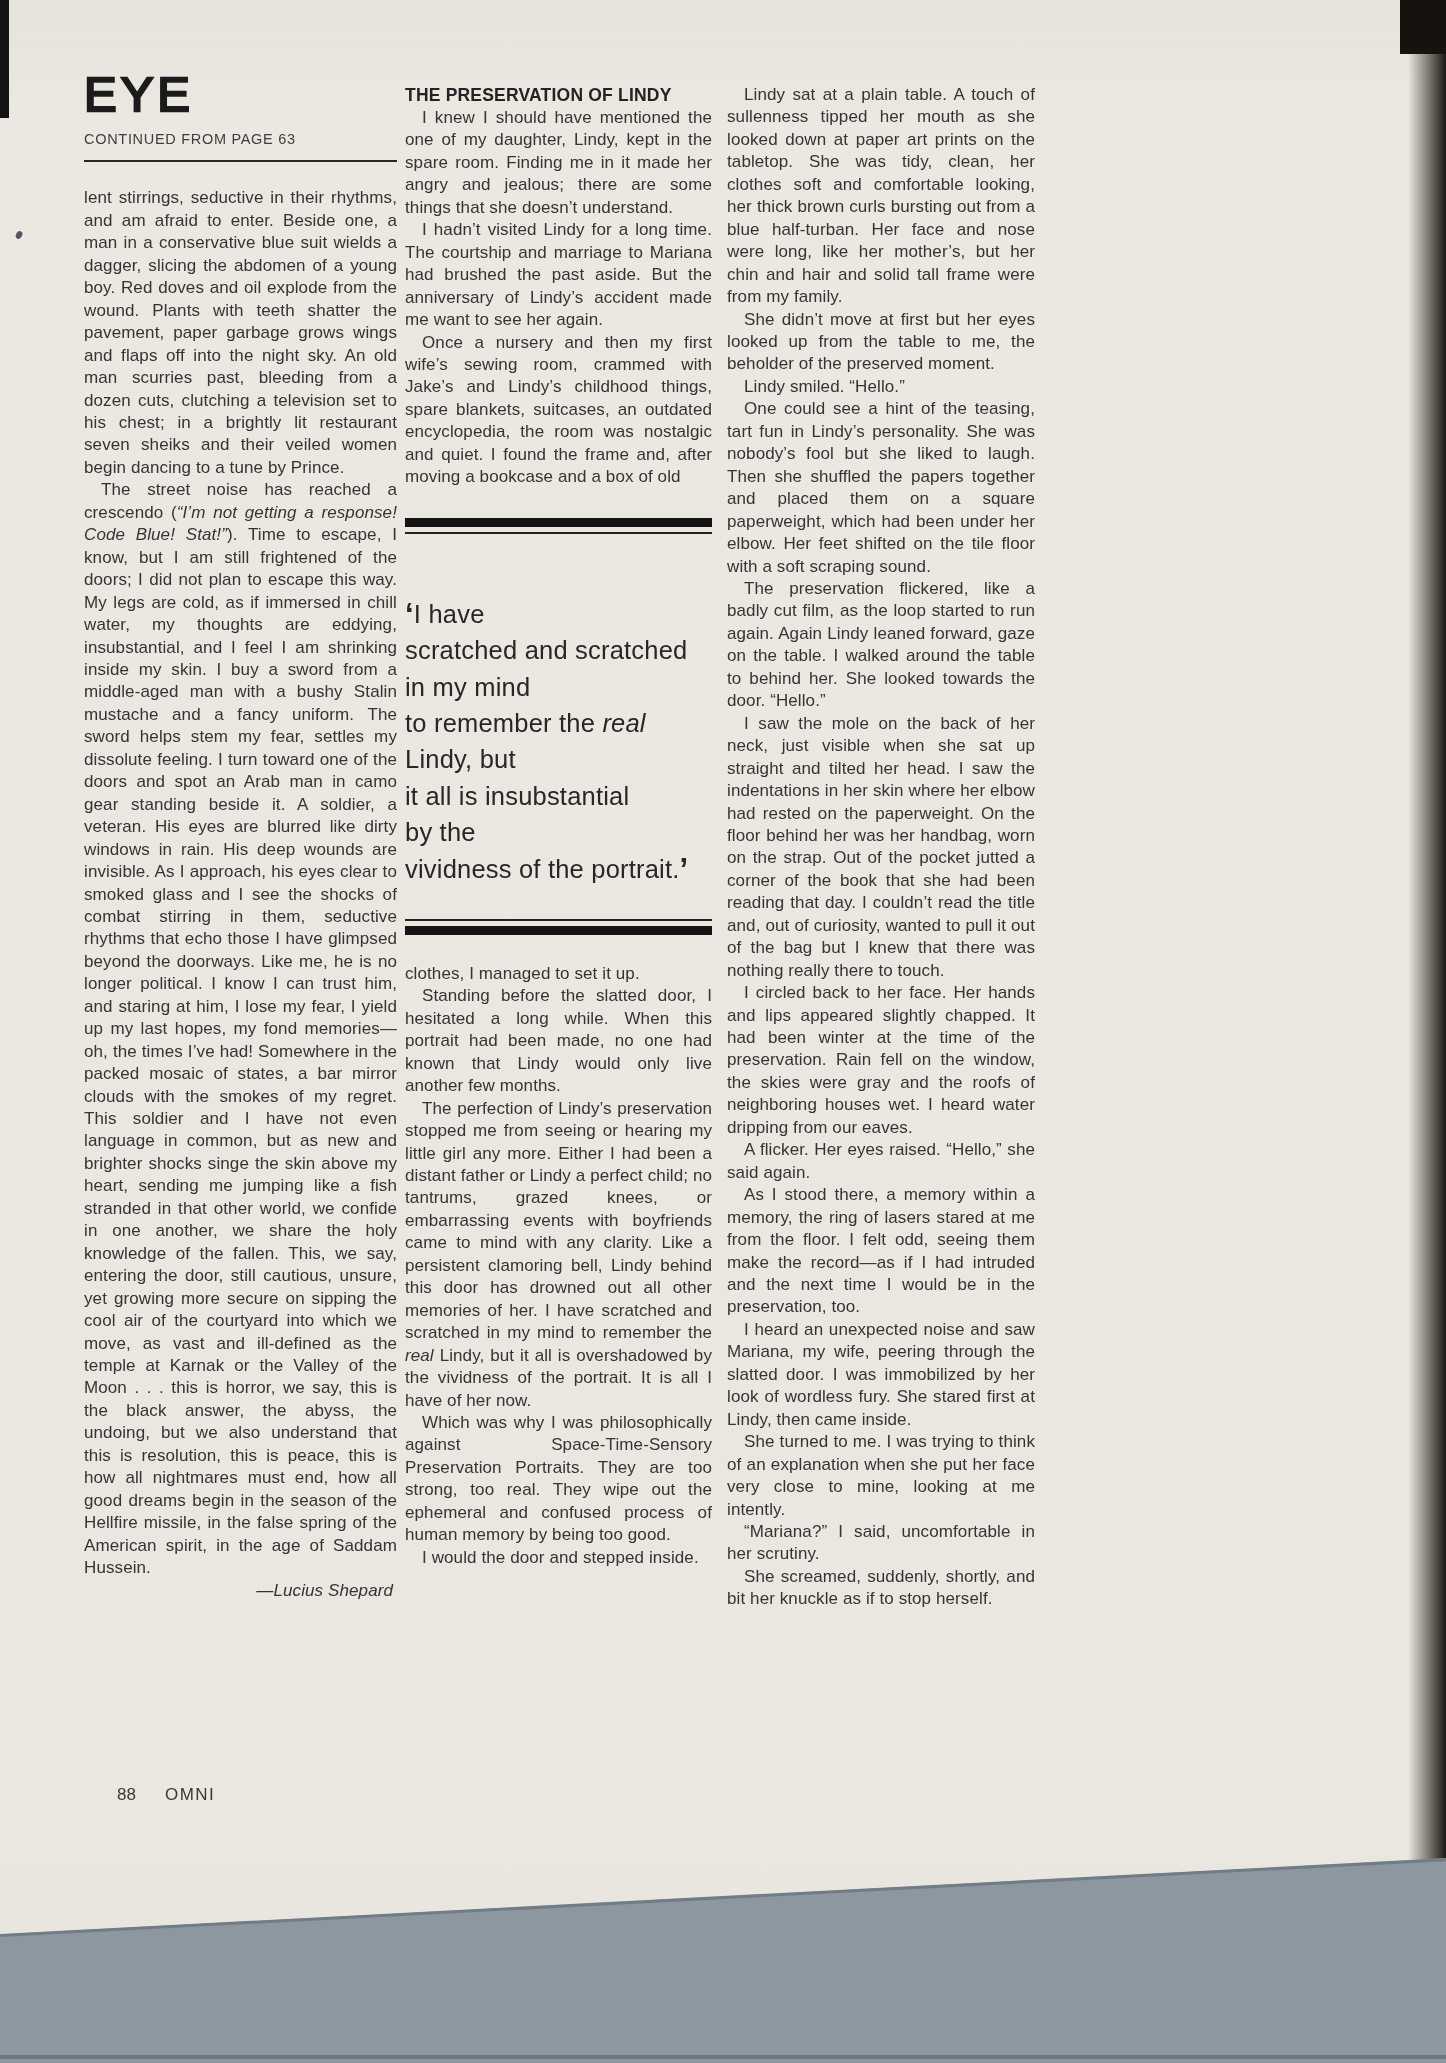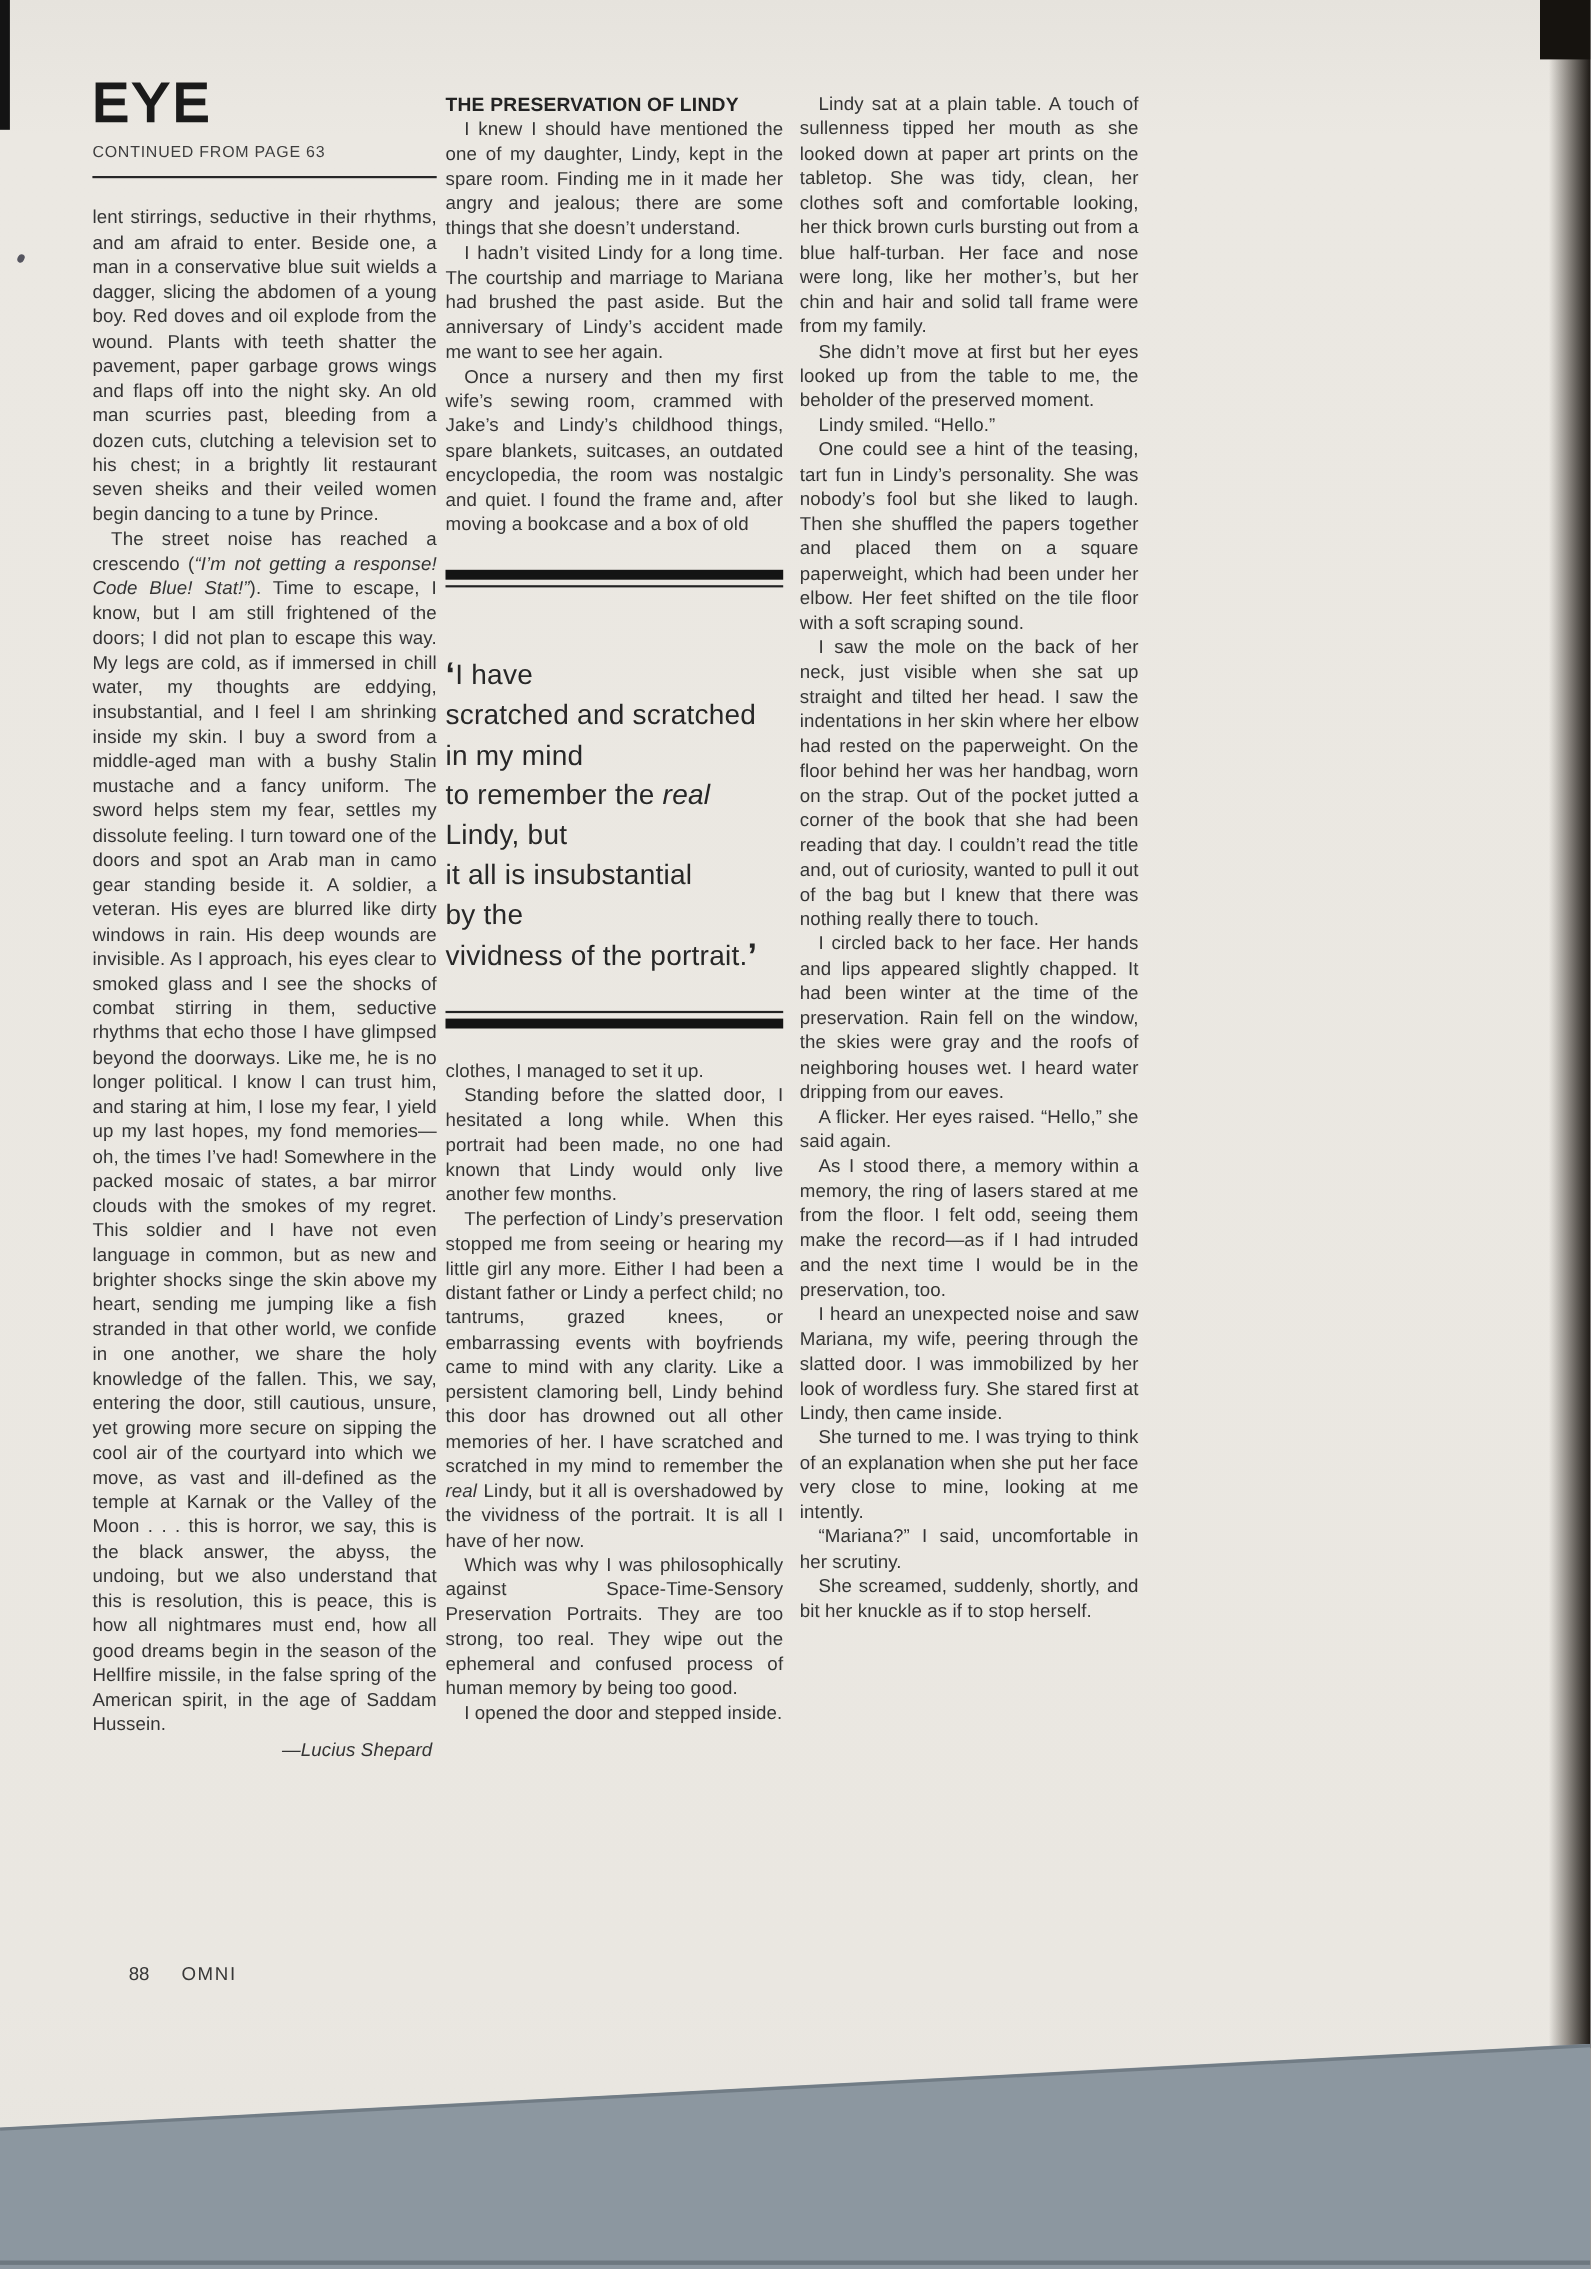--- a/index.html
+++ b/index.html
@@ -89,29 +89,30 @@
       </div>
     <div class="sep sep-bot">
       <div class="thin"></div>
       <div class="bar"></div>
     </div>
     <div class="after">
         <p class="para"><span>clothes, I managed to set it up.</span></p>
         <p class="para ind"><span>Standing before the slatted door, I hesitated a long while. When this portrait had been made, no one had known that Lindy would only live another few months.</span></p>
         <p class="para ind"><span>The perfection of Lindy’s preservation stopped me from seeing or hearing my little girl any more. Either I had been a distant father or Lindy a perfect child; no tantrums, grazed knees, or embarrassing events with boyfriends came to mind with any clarity. Like a persistent clamoring bell, Lindy behind this door has drowned out all other memories of her. I have scratched and scratched in my mind to remember the </span><span class="it">real</span><span> Lindy, but it all is overshadowed by the vividness of the portrait. It is all I have of her now.</span></p>
         <p class="para ind"><span>Which was why I was philosophically against Space-Time-Sensory Preservation Portraits. They are too strong, too real. They wipe out the ephemeral and confused process of human memory by being too good.</span></p>
-        <p class="para ind"><span>I opened the door and stepped inside.</span></p>
+        <p class="para ind"><span>I would the door and stepped inside.</span></p>
       </div>
   </div>
 
   <div class="col" style="left:727px;top:84px;width:308px;">
       <p class="para ind"><span>Lindy sat at a plain table. A touch of sullenness tipped her mouth as she looked down at paper art prints on the tabletop. She was tidy, clean, her clothes soft and comfortable looking, her thick brown curls bursting out from a blue half-turban. Her face and nose were long, like her mother’s, but her chin and hair and solid tall frame were from my family.</span></p>
       <p class="para ind"><span>She didn’t move at first but her eyes looked up from the table to me, the beholder of the preserved moment.</span></p>
       <p class="para ind"><span>Lindy smiled. “Hello.”</span></p>
       <p class="para ind"><span>One could see a hint of the teasing, tart fun in Lindy’s personality. She was nobody’s fool but she liked to laugh. Then she shuffled the papers together and placed them on a square paperweight, which had been under her elbow. Her feet shifted on the tile floor with a soft scraping sound.</span></p>
+      <p class="para ind"><span>The preservation flickered, like a badly cut film, as the loop started to run again. Again Lindy leaned forward, gaze on the table. I walked around the table to behind her. She looked towards the door. “Hello.”</span></p>
       <p class="para ind"><span>I saw the mole on the back of her neck, just visible when she sat up straight and tilted her head. I saw the indentations in her skin where her elbow had rested on the paperweight. On the floor behind her was her handbag, worn on the strap. Out of the pocket jutted a corner of the book that she had been reading that day. I couldn’t read the title and, out of curiosity, wanted to pull it out of the bag but I knew that there was nothing really there to touch.</span></p>
       <p class="para ind"><span>I circled back to her face. Her hands and lips appeared slightly chapped. It had been winter at the time of the preservation. Rain fell on the window, the skies were gray and the roofs of neighboring houses wet. I heard water dripping from our eaves.</span></p>
       <p class="para ind"><span>A flicker. Her eyes raised. “Hello,” she said again.</span></p>
       <p class="para ind"><span>As I stood there, a memory within a memory, the ring of lasers stared at me from the floor. I felt odd, seeing them make the record—as if I had intruded and the next time I would be in the preservation, too.</span></p>
       <p class="para ind"><span>I heard an unexpected noise and saw Mariana, my wife, peering through the slatted door. I was immobilized by her look of wordless fury. She stared first at Lindy, then came inside.</span></p>
       <p class="para ind"><span>She turned to me. I was trying to think of an explanation when she put her face very close to mine, looking at me intently.</span></p>
       <p class="para ind"><span>“Mariana?” I said, uncomfortable in her scrutiny.</span></p>
       <p class="para ind"><span>She screamed, suddenly, shortly, and bit her knuckle as if to stop herself.</span></p>
     </div>
 

